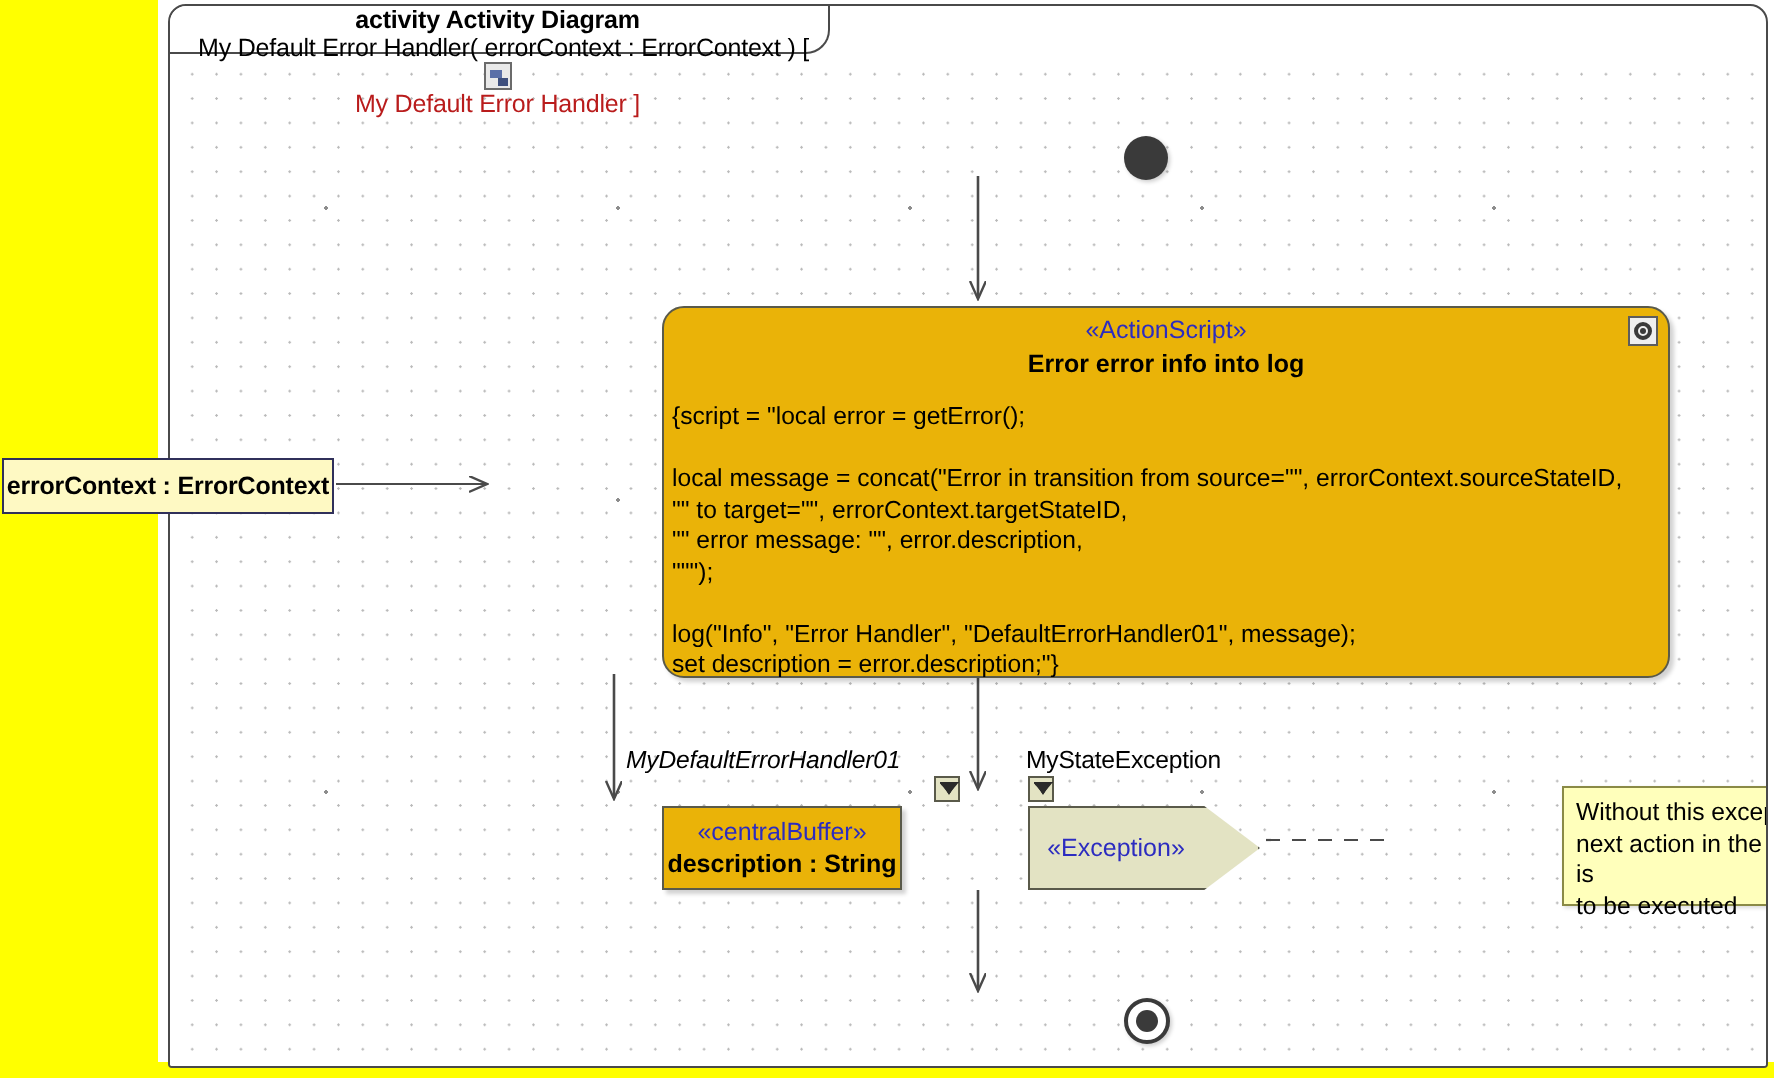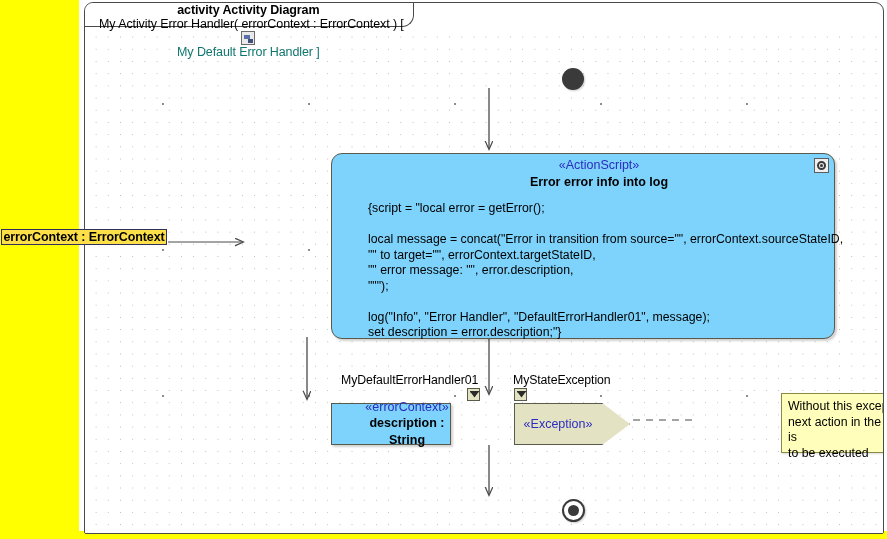--- a/index.html
+++ b/index.html
@@ -104,31 +104,30 @@
   }
   .fh-icon::after {
     content: "";
     position: absolute;
     left: 6px; top: 7px;
     width: 5px; height: 4px;
     background: #3e4f7d;
   }
   .fh-ref {
     font-size: 12.5px;
-    color: #0f766e;
+    color: #b91c1c;
     letter-spacing: -0.1px;
   }
 
   
   .node {
     position: absolute;
-    background: #7dd3fc;
+    background: #eab308;
     border: 1px solid #5a5a4a;
     z-index: 4;
-    padding-left: 32px;
   }
   .stereo {
     color: #2c2cc0;
     font-size: 12.5px;
     text-align: center;
     font-family: "Liberation Sans", sans-serif;
   }
   .nodename {
     color: #000000;
     font-size: 12.5px;
@@ -213,22 +212,22 @@
     flex-direction: column;
     justify-content: center;
   }
   .exception-label .stereo { line-height: 16px; }
   .exception-label .nodename { line-height: 17px; }
 
   
   .param-node {
     position: absolute;
     left: 1px; top: 229px;
-    width: 166px; height: 16px;
-    background: #fde047;
+    width: 166px; height: 28px;
+    background: #fef9c3;
     border: 1px solid #30305a;
     display: flex;
     align-items: center;
     justify-content: center;
     z-index: 8;
   }
   .param-node span {
     font-size: 12.5px;
     font-weight: bold;
     color: #000000;
@@ -358,21 +357,21 @@
 
       <line x1="283" y1="419" x2="342" y2="419" stroke="#4a4a4a" stroke-width="1.1" marker-end="url(#arrow)"></line>
 
       <line x1="404" y1="442" x2="404" y2="492" stroke="#4a4a4a" stroke-width="1.3" marker-end="url(#arrow)"></line>
 
       <line x1="548" y1="417" x2="612" y2="417" stroke="#4a4a4a" stroke-width="1.1" stroke-dasharray="7 6"></line>
     </svg>
 
     <div class="frame-header">
       <span class="fh-kw">activity Activity Diagram</span>
-      <span class="fh-name">My Activity Error Handler( errorContext : ErrorContext ) [</span>
+      <span class="fh-name">My Default Error Handler( errorContext : ErrorContext ) [</span>
       <span class="fh-icon"></span>
       <span class="fh-ref">My Default Error Handler ]</span>
     </div>
 
     <div class="initial-node"></div>
 
     <div class="node action-node">
       <div class="action-icon">
           <i></i>
         </div>
@@ -389,25 +388,25 @@
 set description = error.description;"}</div>
     </div>
 
     <div class="pin" style="left:382px; top:385px;">
         <i></i>
       </div>
     <div class="pin" style="left:429px; top:385px;">
         <i></i>
       </div>
 
-    <div class="edge-label" style="left:256px; top:370px;">MyDefaultErrorHandler01</div>
+    <div class="edge-label" style="left:228px; top:370px;font-style:italic;">MyDefaultErrorHandler01</div>
     <div class="edge-label" style="left:428px; top:370px;">MyStateException</div>
 
     <div class="node buffer-node">
-      <div class="stereo">«errorContext»</div>
+      <div class="stereo">«centralBuffer»</div>
       <div class="nodename">description : String</div>
     </div>
 
     <div class="exception-node">
       <div class="exception-shape"></div>
       <div class="exception-label">
         <div class="stereo">«Exception»</div>
       </div>
     </div>
 

